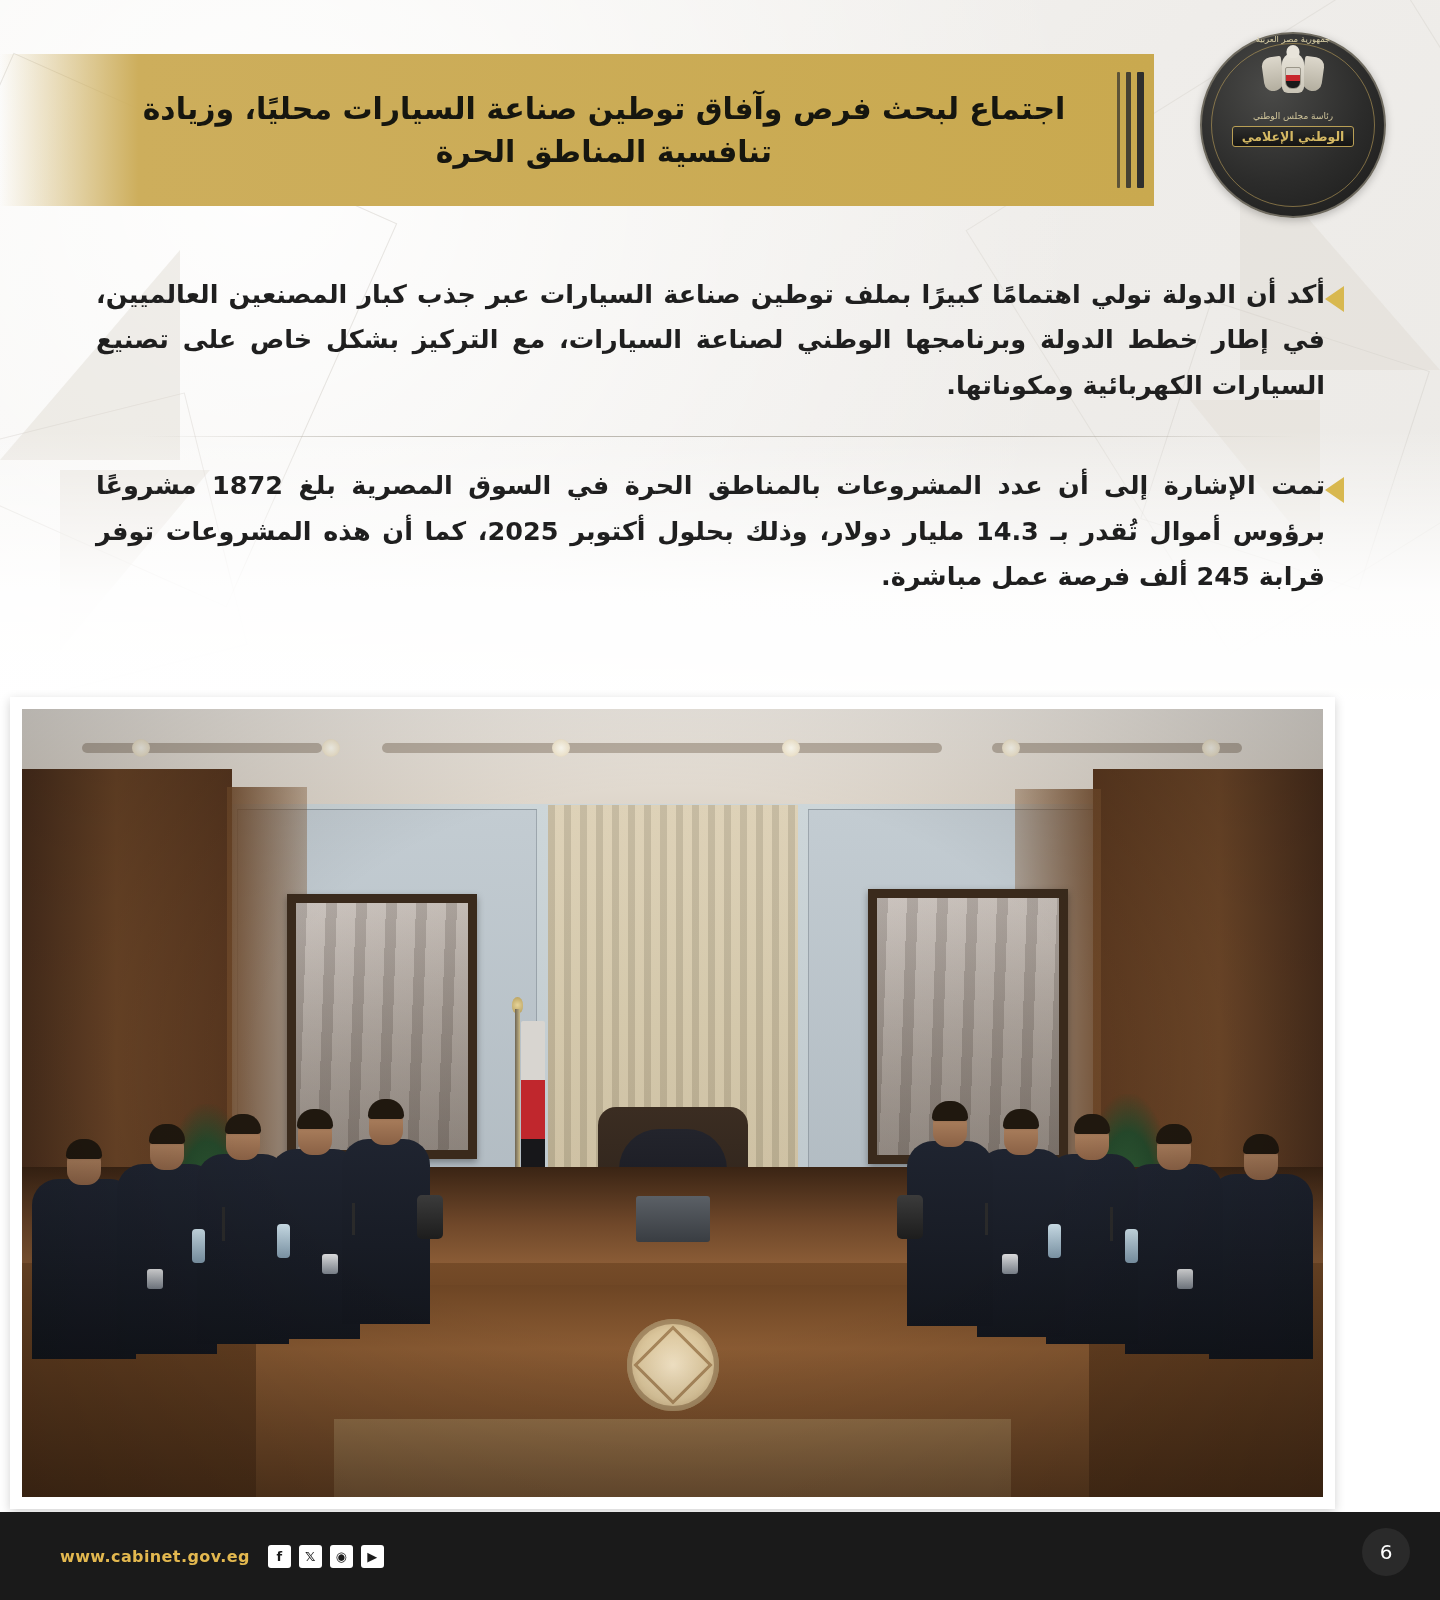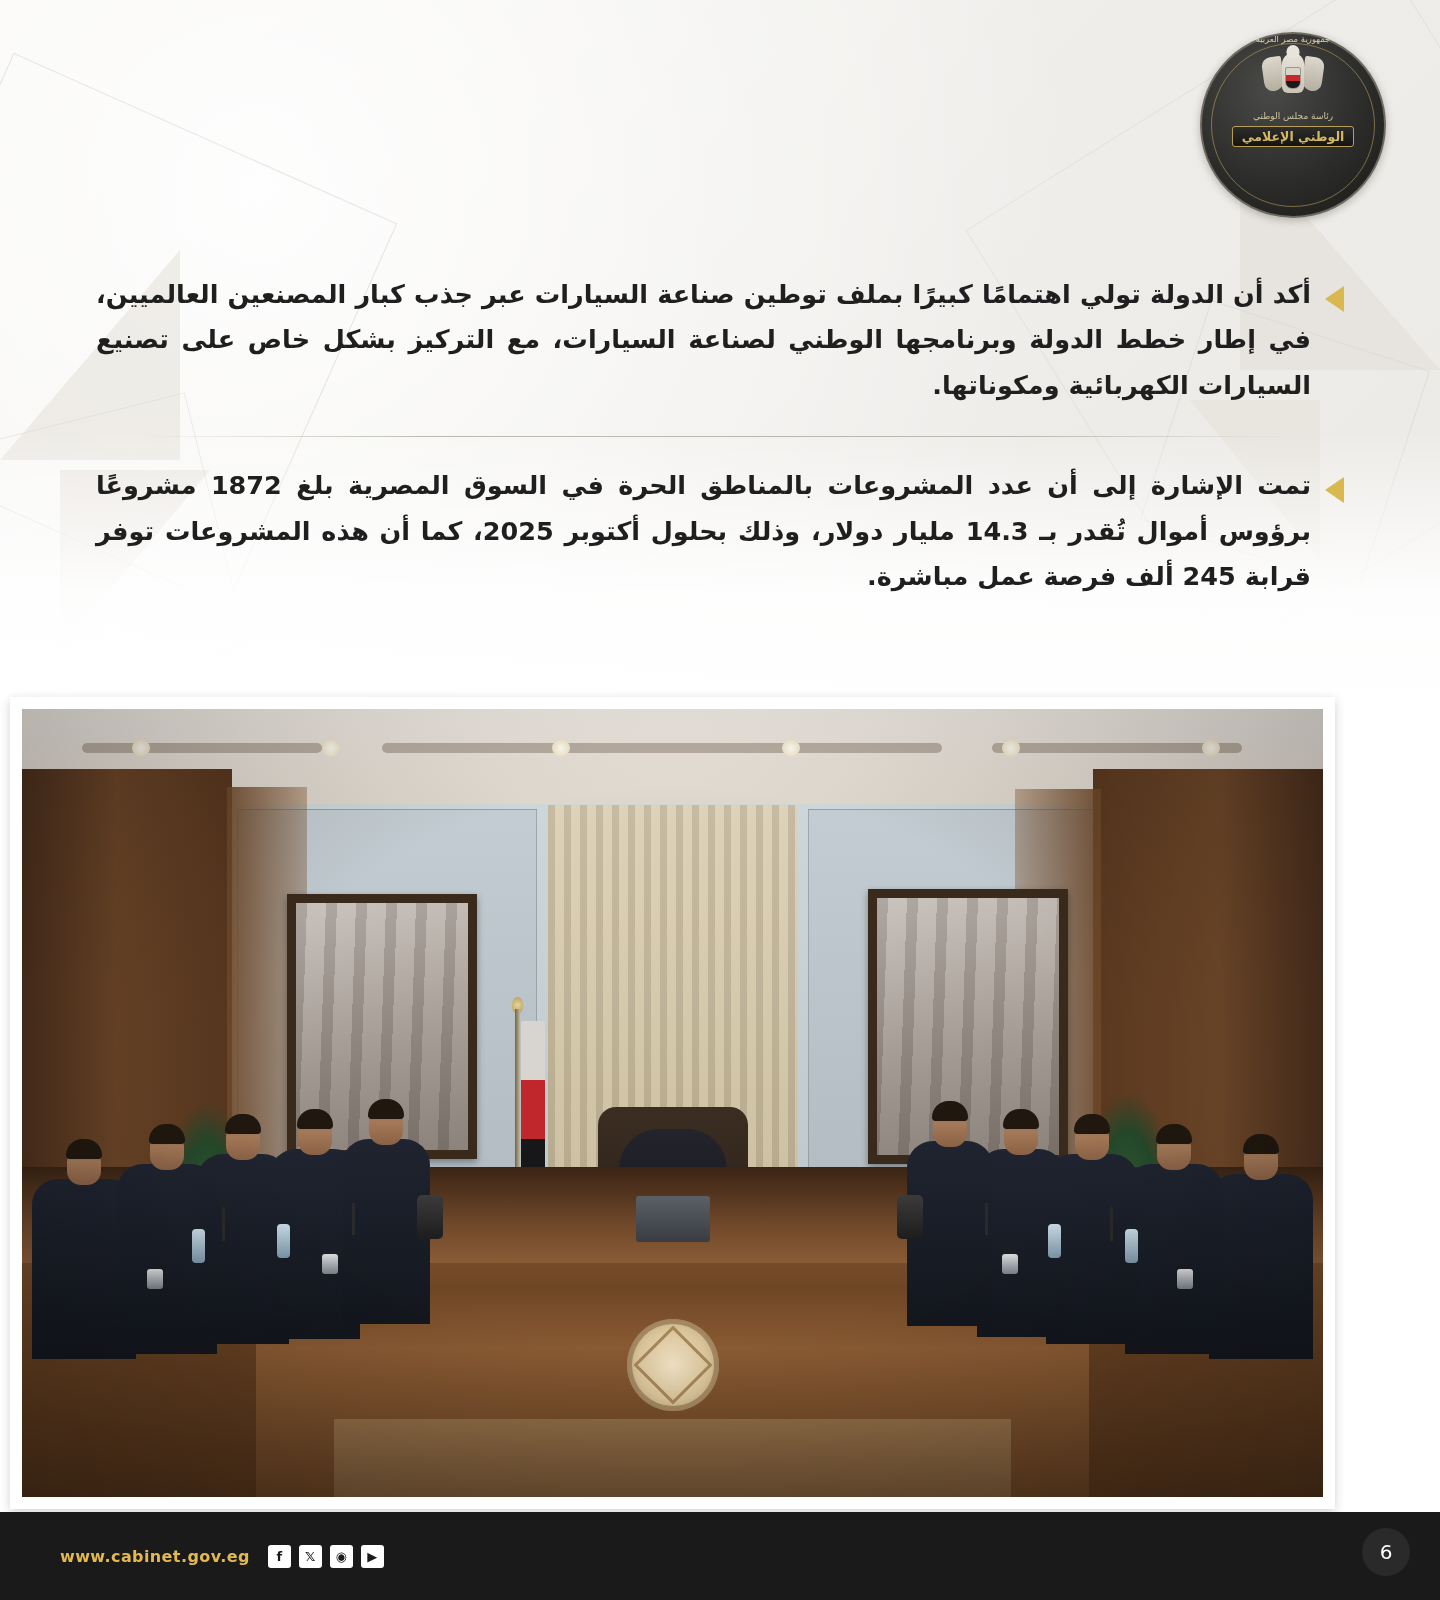--- a/index.html
+++ b/index.html
@@ -200,21 +200,20 @@
   
   .content {
     position: absolute;
     right: 0; left: 0;
     top: 262px;
     padding: 0 96px 0 96px;
   }
   .bullet {
     display: flex;
     align-items: flex-start;
-    gap: 14px;
     padding: 10px 0 6px 0;
   }
   .chevron {
     flex: 0 0 auto;
     margin-top: 14px;
     width: 0; height: 0;
     border-top: 13px solid transparent;
     border-bottom: 13px solid transparent;
     border-right: 19px solid #d8b84f;
   }
@@ -483,20 +482,28 @@
   <div class="bg-poly p4"></div>
   <div class="bg-tri t1"></div>
   <div class="bg-tri t2"></div>
   <div class="bg-tri t3"></div>
   <div class="bg-tri t4"></div>
   <div class="bg-fade"></div>
   <div class="white-block"></div>
 
   <div class="header">
 
+    <div class="title-bar">
+      <div class="title-bars-deco">
+        <i></i>
+          <i></i>
+          <i></i>
+      </div>
+      <div class="title-text">اجتماع لبحث فرص وآفاق توطين صناعة السيارات محليًا، وزيادة تنافسية المناطق الحرة</div>
+    </div>
 
     <div class="logo-wrap">
       <div class="logo-disc">
         <div class="logo-ring"></div>
         <div class="logo-top-text">جمهورية مصر العربية</div>
         <div class="eagle">
           <div class="wing l"></div>
           <div class="wing r"></div>
           <div class="body"></div>
           <div class="head"></div>

